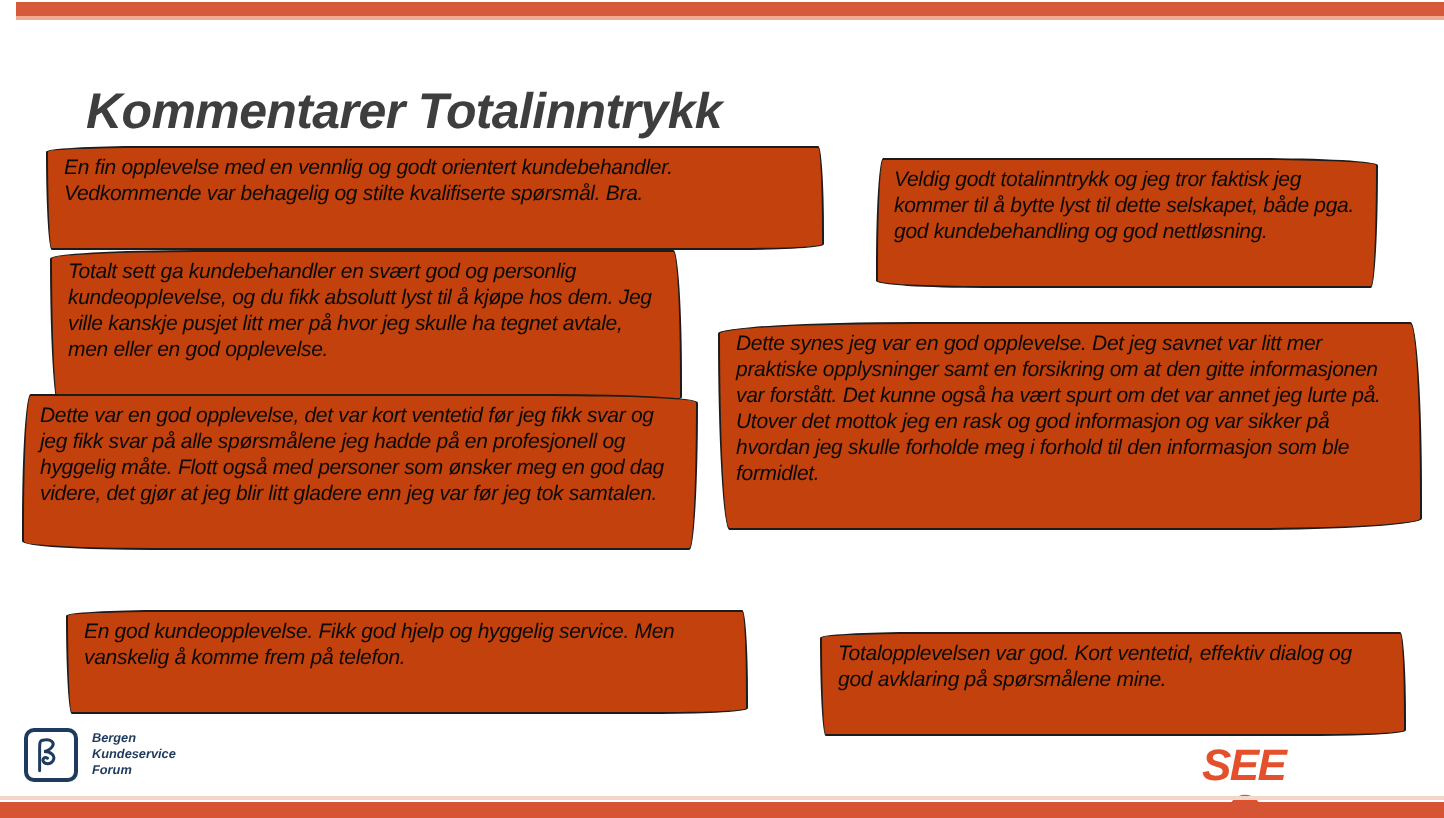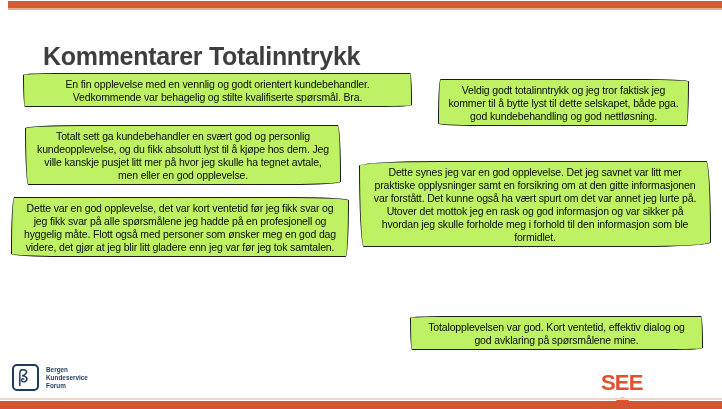--- a/index.html
+++ b/index.html
@@ -2,45 +2,45 @@
 <html><head>
 <meta charset="utf-8">
 <style>
   html,body{margin:0;padding:0;background:#fff;}
   .slide{
     position:relative;
     width:722px;height:409px;
     background:#ffffff;
     overflow:hidden;
     font-family:"Liberation Sans","DejaVu Sans",sans-serif;
+    font-style:italic;
   }
   
   .top-bar{position:absolute;left:8px;right:0;top:1px;height:7px;background:#D65A3A;}
   .top-bar-light{position:absolute;left:8px;right:0;top:8px;height:2px;background:#EFAA8F;}
   .bottom-bar-light{position:absolute;left:0;right:0;bottom:9px;height:2px;background:#F3D6CA;}
   .bottom-bar{position:absolute;left:0;right:0;bottom:0;height:8px;background:#D65434;}
 
   .title{
     position:absolute;left:43px;top:25px;
     font-size:25px;font-weight:700;color:#3E3E3E;
     letter-spacing:-0.3px;white-space:nowrap;
   }
 
   
   .comment{
     position:absolute;
     box-sizing:border-box;
-    background:#bef264;
+    background:#c2410c;
     border:1.6px solid #1C1C1C;
     border-radius:255px 15px 225px 15px / 15px 225px 15px 255px;
-    padding:4px 8px 2px 8px;
+    padding:4px 8px 20px 8px;
     font-size:10.5px;line-height:13px;
     letter-spacing:-0.15px;
     color:#0A0A0A;
-    text-align:center;
   }
   .c0{left:23px;top:73px;width:389px;}
   .c1{left:25px;top:125px;width:316px;}
   .c2{left:11px;top:197px;width:338px;border-radius:15px 255px 15px 225px / 225px 15px 255px 15px;}
   .c3{left:33px;top:305px;width:341px;}
   .c4{left:438px;top:79px;width:251px;border-radius:15px 255px 15px 225px / 225px 15px 255px 15px;}
   .c5{left:359px;top:161px;width:352px;}
   .c6{left:377px;top:267px;width:304px;border-radius:15px 255px 15px 225px / 225px 15px 255px 15px;}
   .c7{left:410px;top:316px;width:293px;}
 
@@ -75,20 +75,23 @@
 
   <div class="comment c0">
     <span>En fin opplevelse med en vennlig og godt orientert kundebehandler. Vedkommende var behagelig og stilte kvalifiserte spørsmål. Bra.</span>
   </div>
   <div class="comment c1">
     <span>Totalt sett ga kundebehandler en svært god og personlig kundeopplevelse, og du fikk absolutt lyst til å kjøpe hos dem. Jeg ville kanskje pusjet litt mer på hvor jeg skulle ha tegnet avtale, men eller en god opplevelse.</span>
   </div>
   <div class="comment c2">
     <span>Dette var en god opplevelse, det var kort ventetid før jeg fikk svar og jeg fikk svar på alle spørsmålene jeg hadde på en profesjonell og hyggelig måte. Flott også med personer som ønsker meg en god dag videre, det gjør at jeg blir litt gladere enn jeg var før jeg tok samtalen.</span>
   </div>
+  <div class="comment c3">
+    <span>En god kundeopplevelse. Fikk god hjelp og hyggelig service. Men vanskelig å komme frem på telefon.</span>
+  </div>
   <div class="comment c4">
     <span>Veldig godt totalinntrykk og jeg tror faktisk jeg kommer til å bytte lyst til dette selskapet, både pga. god kundebehandling og god nettløsning.</span>
   </div>
   <div class="comment c5">
     <span>Dette synes jeg var en god opplevelse. Det jeg savnet var litt mer praktiske opplysninger samt en forsikring om at den gitte informasjonen var forstått. Det kunne også ha vært spurt om det var annet jeg lurte på. Utover det mottok jeg en rask og god informasjon og var sikker på hvordan jeg skulle forholde meg i forhold til den informasjon som ble formidlet.</span>
   </div>
   <div class="comment c7">
     <span>Totalopplevelsen var god. Kort ventetid, effektiv dialog og god avklaring på spørsmålene mine.</span>
   </div>
 

